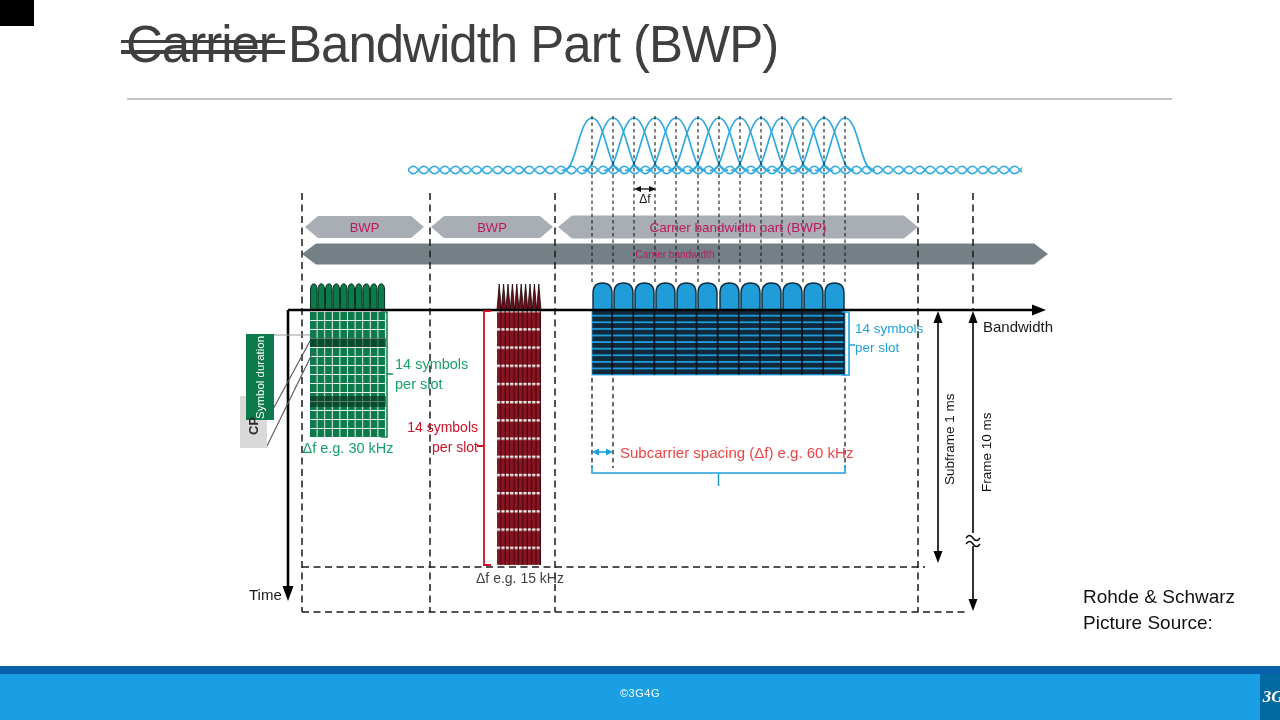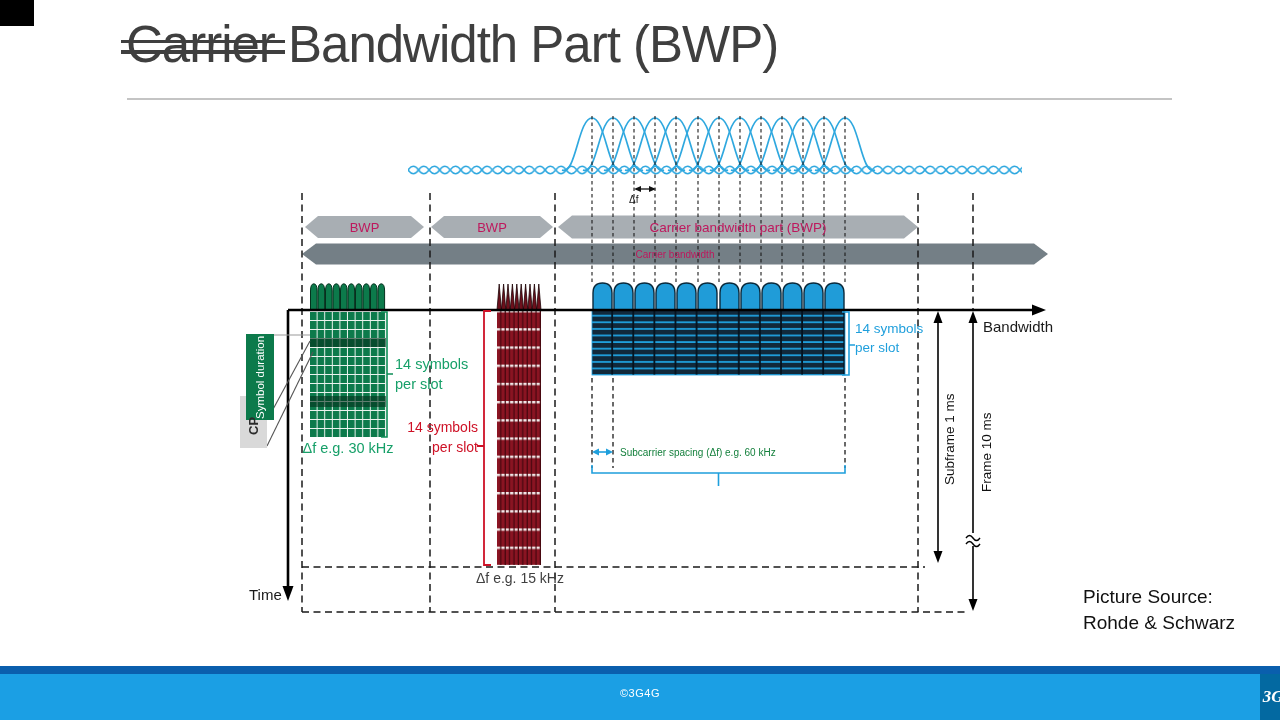--- a/index.html
+++ b/index.html
@@ -189,55 +189,55 @@
       <path d="M271,413 L310,341"></path>
       <path d="M267,446 L313,352"></path>
     </g>
   </svg>
 
   <div class="band-label" style="left:305px;top:217px;width:119px;">BWP</div>
   <div class="band-label" style="left:431px;top:217px;width:122px;">BWP</div>
   <div class="band-label" style="left:558px;top:217px;width:360px;font-size:13.5px;">Carrier bandwidth part (BWP)</div>
   <div class="band-label" style="left:302px;top:244px;width:746px;font-size:10px;">Carrier bandwidth</div>
 
-  <div class="lbl" style="left:629px;top:191px;width:32px;text-align:left;font-size:10px;">Δf</div>
+  <div class="lbl" style="left:629px;top:191px;width:32px;text-align:center;font-size:12px;">Δf</div>
 
   <div class="lbl" style="left:395px;top:354px;color:#17A069;font-size:14.5px;line-height:20px;">
     <div>14 symbols</div>
     <div>per slot</div>
   </div>
   <div class="lbl ctr" style="left:300px;top:440px;width:96px;color:#17A069;font-size:14.5px;">Δf e.g. 30 kHz</div>
 
   <div class="lbl" style="left:406px;top:417px;width:72px;text-align:right;color:#CE1126;font-size:14px;line-height:20px;">
     <div>14 symbols</div>
     <div>per slot</div>
   </div>
   <div class="lbl ctr" style="left:455px;top:570px;width:130px;color:#404040;font-size:14px;">Δf e.g. 15 kHz</div>
 
   <div class="lbl" style="left:855px;top:319px;color:#1F9FDC;font-size:13.5px;line-height:19px;">
     <div>14 symbols</div>
     <div>per slot</div>
   </div>
-  <div class="lbl" style="left:620px;top:444px;color:#15803d;font-size:10px;">Subcarrier spacing (Δf) e.g. 60 kHz</div>
+  <div class="lbl" style="left:620px;top:444px;color:#ef4444;font-size:15px;">Subcarrier spacing (Δf) e.g. 60 kHz</div>
 
   <div class="lbl" style="left:983px;top:318px;font-size:15px;">Bandwidth</div>
   <div class="lbl" style="left:249px;top:586px;font-size:15px;">Time</div>
 
   <div class="vtext" style="left:941px;top:372px;width:17px;height:135px;font-size:13.5px;color:#111;">Subframe 1 ms</div>
   <div class="vtext" style="left:978px;top:390px;width:17px;height:125px;font-size:13.5px;color:#111;">Frame 10 ms</div>
 
   <div class="graybox"></div>
   <div class="grnbox">
     <div class="vtext" style="left:0;top:0;width:28px;height:86px;color:#fff;font-size:11.5px;line-height:13px;">Symbol duration</div>
   </div>
   <div class="vtext" style="left:240px;top:404px;width:26px;height:44px;color:#2b2b2b;font-size:13px;font-weight:bold;">CP</div>
 
   <div class="src">
+    <div>Rohde &amp; Schwarz</div>
     <div>Picture Source:</div>
-    <div>Rohde &amp; Schwarz</div>
   </div>
 
   <div class="foot-stripe"></div>
   <div class="foot-bar"></div>
   <div class="foot-copy">©3G4G</div>
   <div class="foot-logo">3G4G</div>
 
 </div>
 
 </body></html>

